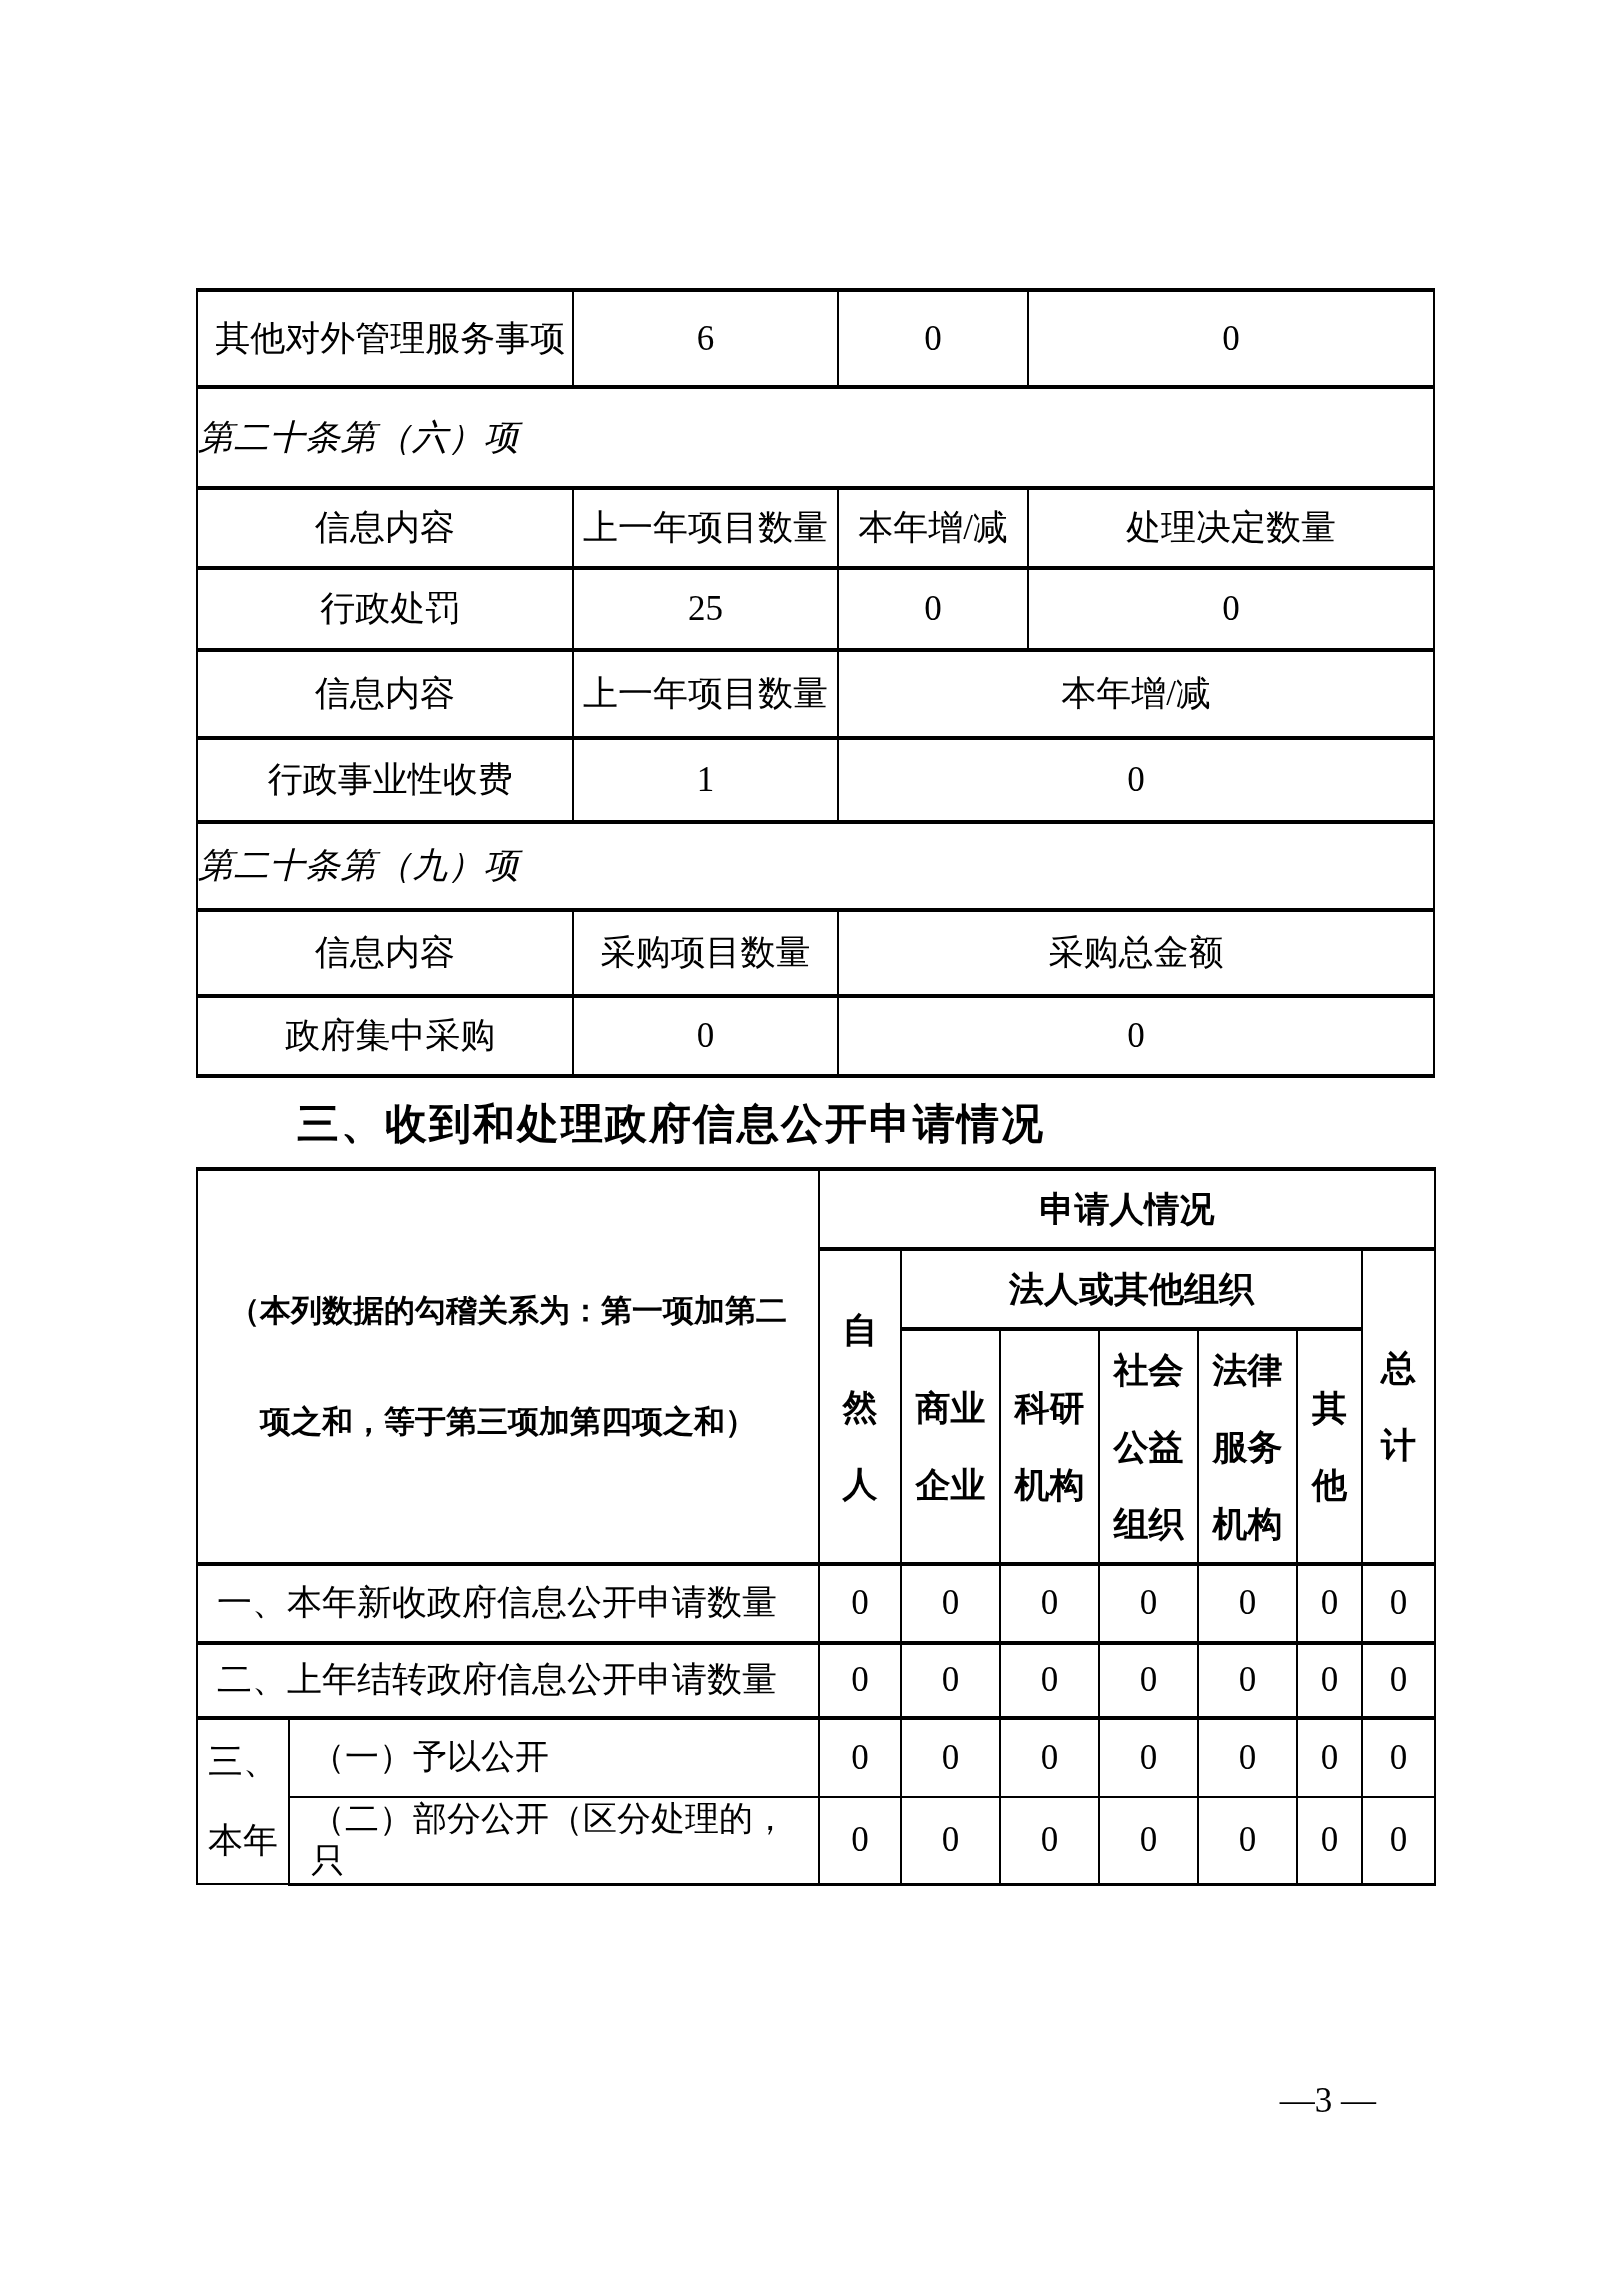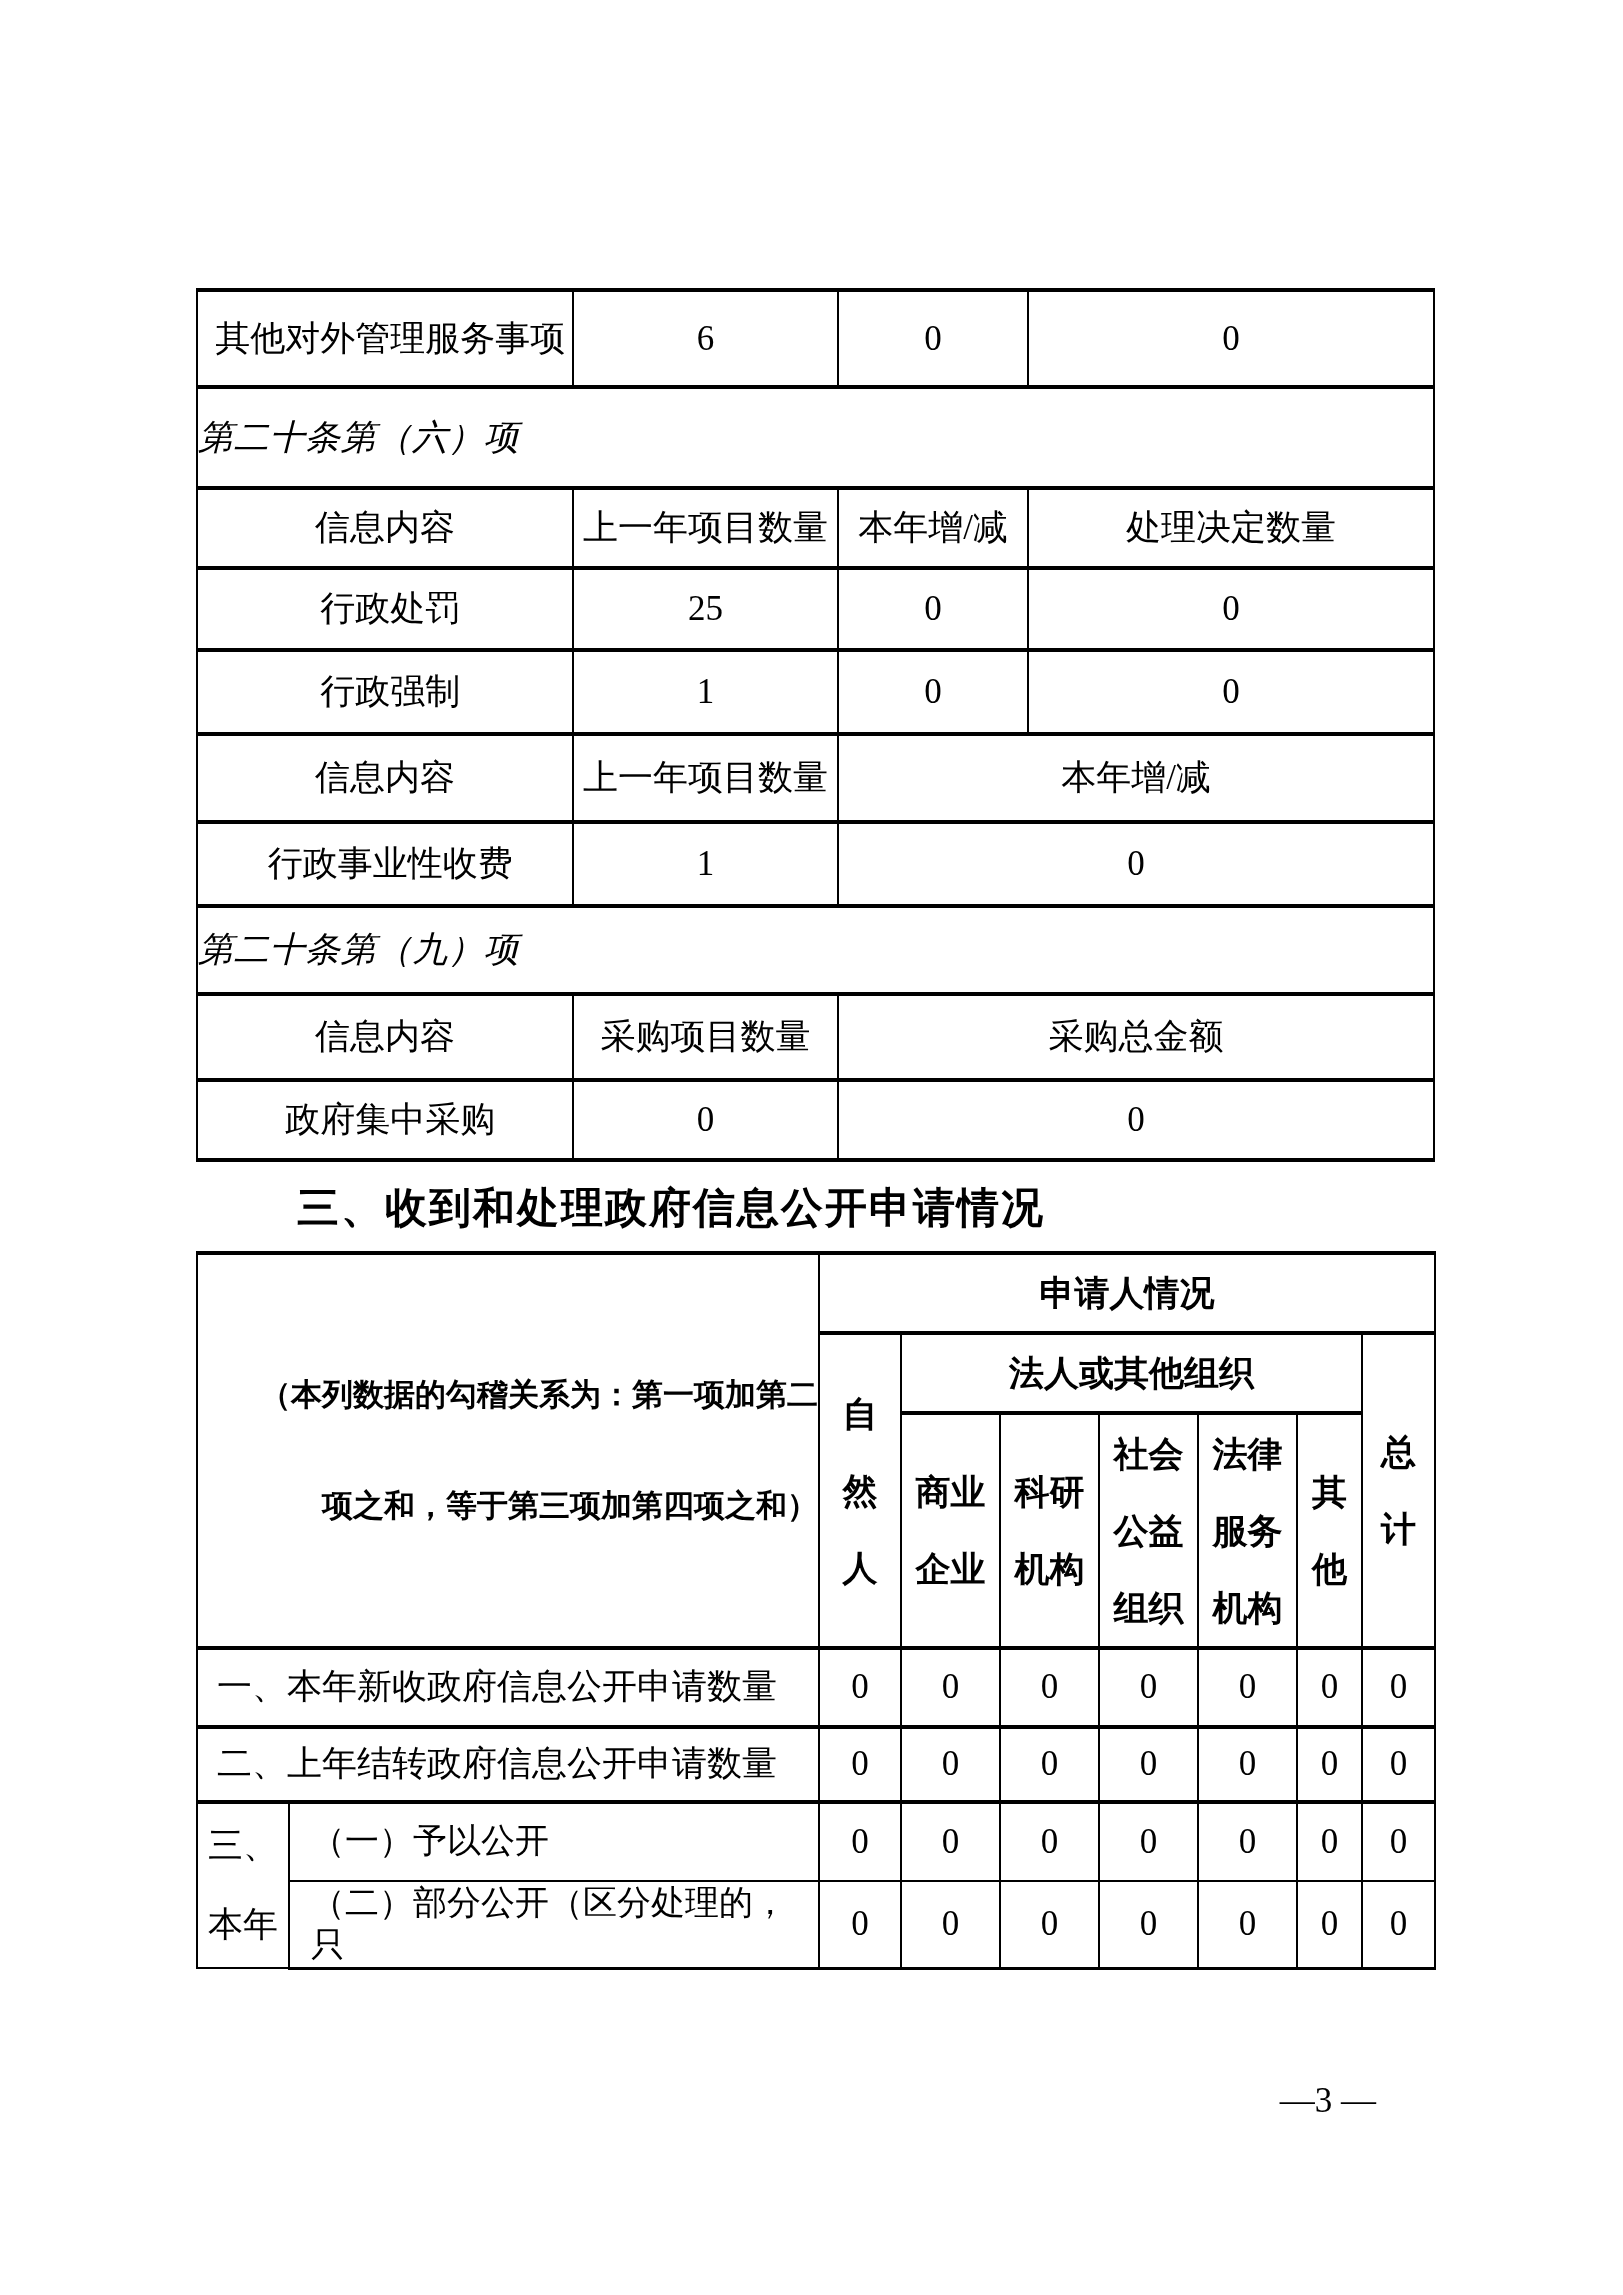--- a/index.html
+++ b/index.html
@@ -57,21 +57,21 @@
   }
   
   .hei {
     font-family: "Liberation Sans", "DejaVu Sans", sans-serif;
     font-weight: 700;
   }
   .note {
     font-size: 31px;
     line-height: 111px;
     white-space: pre-line;
-    text-align: right;
+    text-align: center;
   }
   .vert {
     white-space: pre-line;
     line-height: 77px;
     font-size: 35px;
   }
   .grp {
     white-space: pre-line;
     line-height: 79px;
     font-size: 35px;
@@ -126,26 +126,20 @@
     </tr>
     <tr style="height:80px">
       <td>信息内容</td>
       <td>上一年项目数量</td>
       <td>本年增/减</td>
       <td>处理决定数量</td>
     </tr>
     <tr style="height:82px">
       <td class="lbl">行政处罚</td>
       <td class="num">25</td>
-      <td class="num">0</td>
-      <td class="num">0</td>
-    </tr>
-    <tr style="height:84px">
-      <td class="lbl">行政强制</td>
-      <td class="num">1</td>
       <td class="num">0</td>
       <td class="num">0</td>
     </tr>
     <tr style="height:88px">
       <td>信息内容</td>
       <td>上一年项目数量</td>
       <td colspan="2">本年增/减</td>
     </tr>
     <tr style="height:84px">
       <td class="lbl">行政事业性收费</td>

